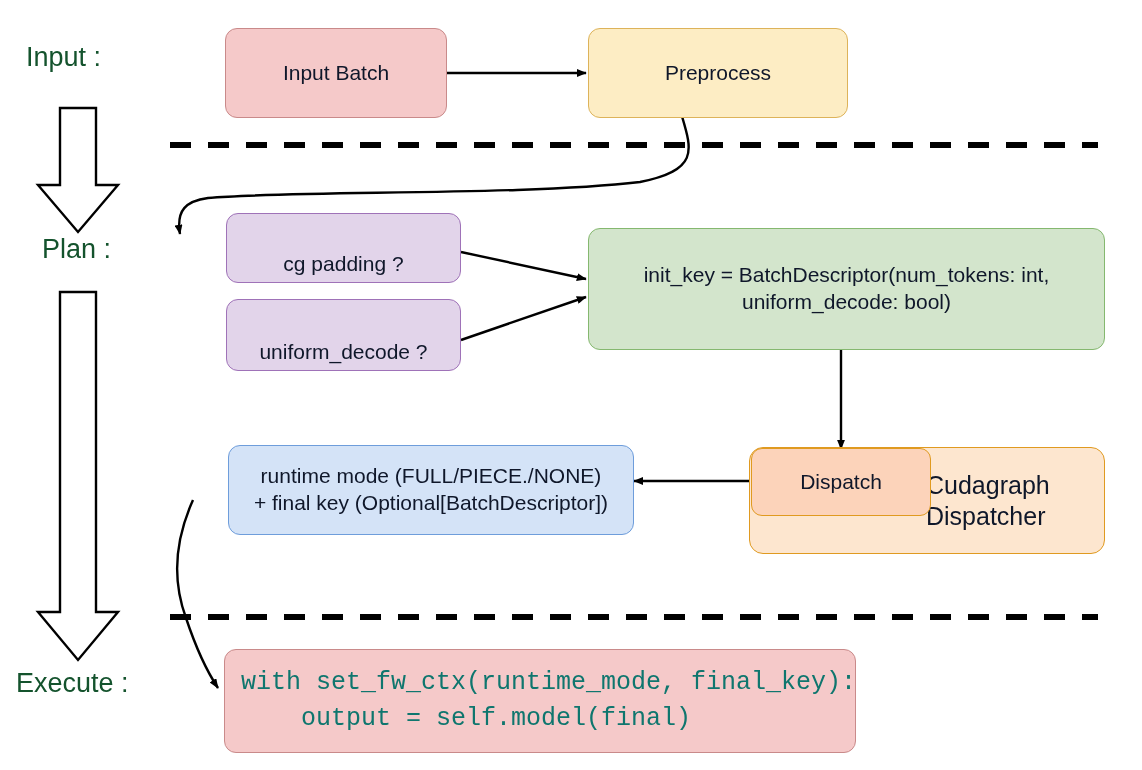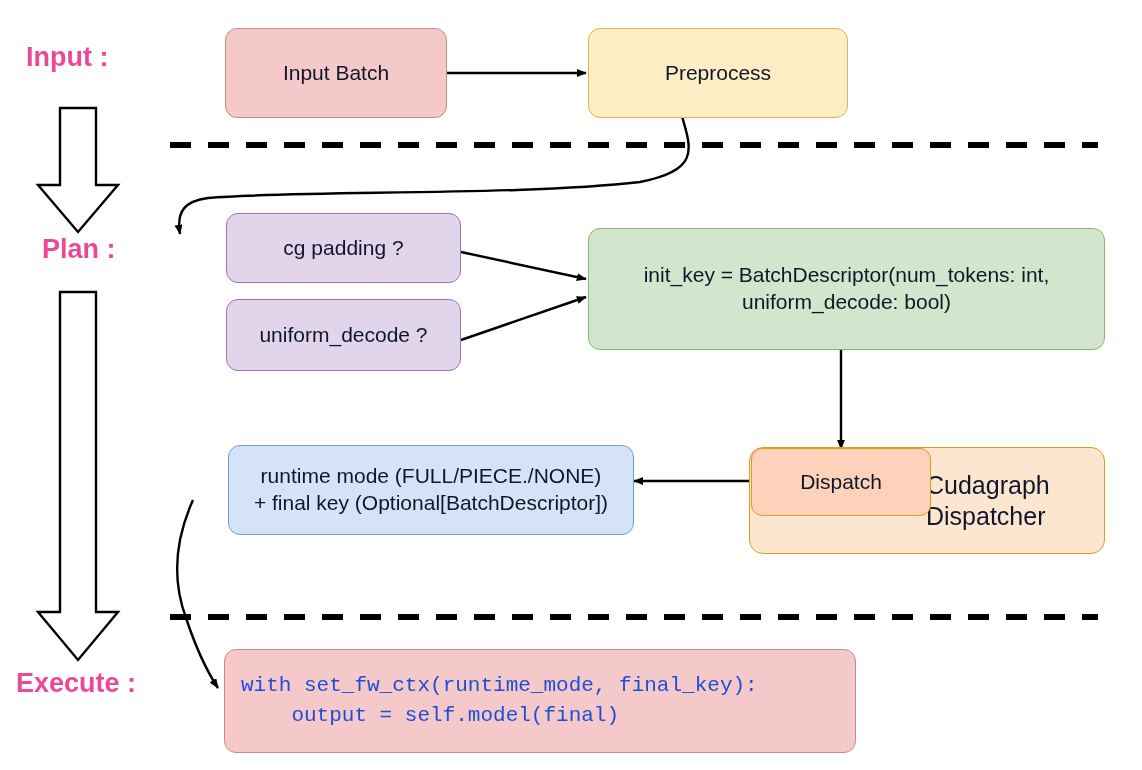--- a/index.html
+++ b/index.html
@@ -16,56 +16,56 @@
   }
   #canvas {
     position: absolute;
     left: 0; top: 0;
     width: 1142px;
     height: 770px;
   }
   .stage-label {
     position: absolute;
     font-family: "Liberation Sans", sans-serif;
-    font-weight: bold;
+    font-weight: normal;
     font-size: 27px;
-    color: #ec4899;
+    color: #14532d;
     white-space: nowrap;
     letter-spacing: 0px;
   }
   .node {
     position: absolute;
     box-sizing: border-box;
     border-radius: 12px;
     border: 1.6px solid #000;
     display: flex;
     align-items: center;
     justify-content: center;
     text-align: center;
     color: #0f172a;
     font-family: "Liberation Sans", sans-serif;
     font-size: 21px;
     line-height: 1.28;
     padding: 4px 10px;
   }
   .node.pink   { background: #f5c9c9; border-color: #c98a8a; }
   .node.yellow { background: #fdedc4; border-color: #ddb35a; }
-  .node.purple { background: #e2d4ea; border-color: #9f72b8; }
+  .node.purple { background: #e2d4ea; border-color: #9f72b8; align-items: flex-end; }
   .node.green  { background: #d3e5cc; border-color: #85b86f; }
   .node.blue   { background: #d4e3f7; border-color: #6e9ddb; }
   .node.orange-outer { background: #fde6cf; border-color: #e09a20; border-radius: 14px; }
   .node.orange-inner { background: #fcd3ba; border-color: #e09a20; border-radius: 11px; }
 
   .node.code {
     font-family: "Liberation Mono", "DejaVu Sans Mono", monospace;
-    font-size: 21px;
+    font-size: 25px;
     line-height: 1.45;
     text-align: left;
     justify-content: flex-start;
-    color: #1d4ed8;
+    color: #0f766e;
     padding-left: 16px;
     white-space: pre;
   }
   .node-label { display: block; }
   .orange-outer .outer-text {
     position: absolute;
     right: 18px;
     top: 50%;
     transform: translateY(-50%);
     width: 160px;

